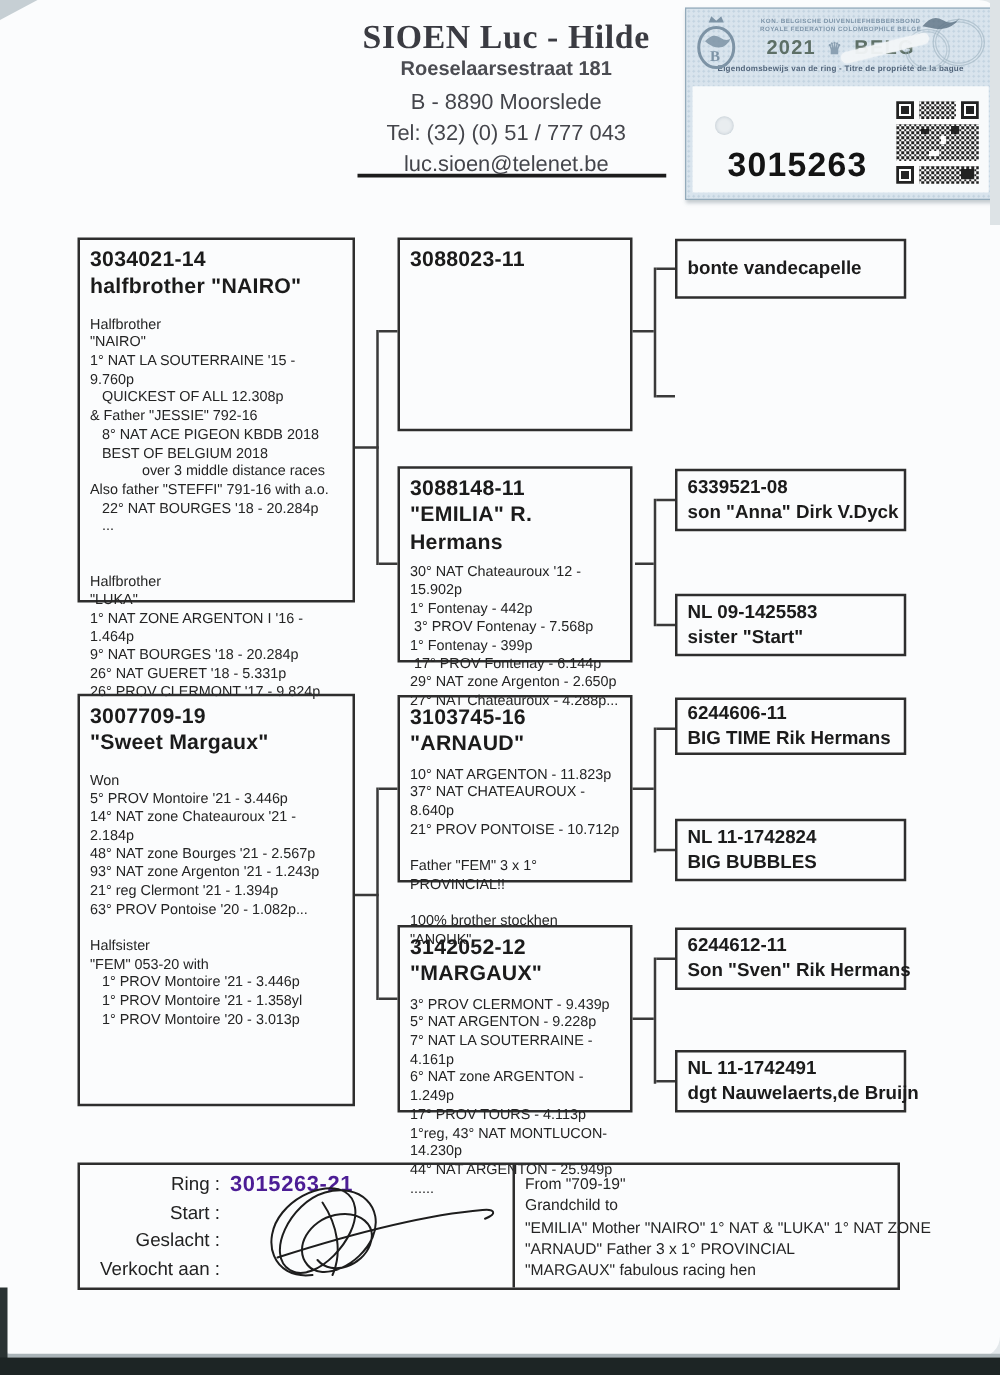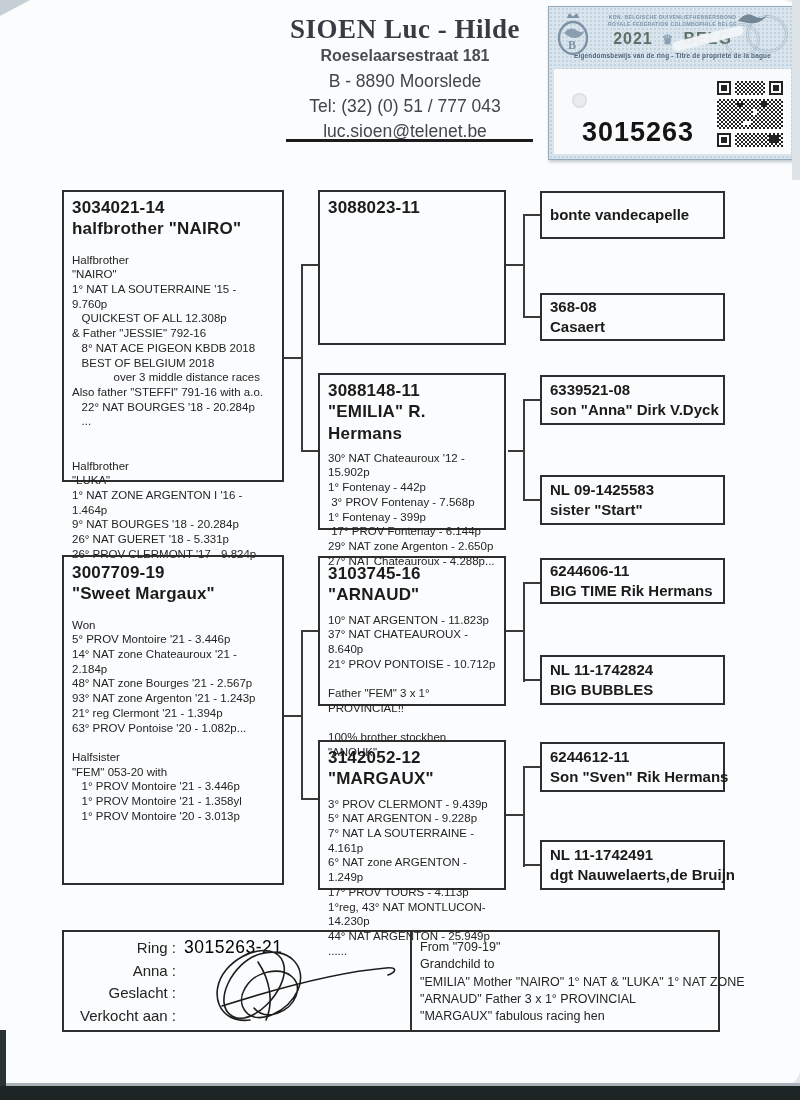--- a/index.html
+++ b/index.html
@@ -60,21 +60,21 @@
   .sbox { position:absolute; width:185px; border:2px solid #2e2e2e; padding:2px 8px; box-sizing:border-box;
     display:flex; flex-direction:column; justify-content:center; }
   .sline { font-weight:bold; font-size:15px; line-height:1.32; color:#1b1b1b; white-space:nowrap; }
   .cline { position:absolute; background:#3a3a3a; }
 
   
   .footer-box { position:absolute; left:62px; top:930px; width:658px; height:102px; border:2px solid #2e2e2e; box-sizing:border-box; }
   .footer-div { position:absolute; left:346px; top:0; bottom:0; width:2px; background:#2e2e2e; }
   .flabels { position:absolute; left:6px; top:7px; width:106px; }
   .flabel { text-align:right; font-size:15px; color:#222; height:22.5px; }
-  .fring { position:absolute; left:120px; top:5px; font-weight:normal; font-size:17.5px; color:#000000; letter-spacing:.5px; }
+  .fring { position:absolute; left:120px; top:5px; font-weight:bold; font-size:17.5px; color:#4c1d95; letter-spacing:.5px; }
   .fnote { position:absolute; left:356px; top:7px; font-size:12.5px; line-height:1.38; white-space:pre; color:#242424; }
   .signature { position:absolute; left:188px; top:932px; }
 </style>
 </head>
 <body>
 
 <div id="page">
 
   <div class="corner-tl"></div>
 
@@ -217,24 +217,20 @@
 6° NAT zone ARGENTON - 1.249p
 17° PROV TOURS - 4.113p
 1°reg, 43° NAT MONTLUCON-14.230p
 44° NAT ARGENTON - 25.949p ......</div>
   </div>
 
   <div class="sbox" style="left:540px;top:191px;height:48px">
     <div class="sline">bonte vandecapelle</div>
     <div class="sline"></div>
   </div>
-  <div class="sbox" style="left:540px;top:293px;height:48px">
-    <div class="sline">368-08</div>
-    <div class="sline">Casaert</div>
-  </div>
   <div class="sbox" style="left:540px;top:375px;height:50px">
     <div class="sline">6339521-08</div>
     <div class="sline">son "Anna" Dirk V.Dyck</div>
   </div>
   <div class="sbox" style="left:540px;top:475px;height:50px">
     <div class="sline">NL 09-1425583</div>
     <div class="sline">sister "Start"</div>
   </div>
   <div class="sbox" style="left:540px;top:558px;height:46px">
     <div class="sline">6244606-11</div>
@@ -280,21 +276,21 @@
 
   <div class="cline" style="left:506px;top:814px;width:17px;height:2px"></div>
   <div class="cline" style="left:523px;top:766px;width:2px;height:101px"></div>
   <div class="cline" style="left:525px;top:766px;width:15px;height:2px"></div>
   <div class="cline" style="left:525px;top:864px;width:15px;height:2px"></div>
 
   <div class="footer-box">
     <div class="footer-div"></div>
     <div class="flabels">
       <div class="flabel">Ring :</div>
-      <div class="flabel">Anna :</div>
+      <div class="flabel">Start :</div>
       <div class="flabel">Geslacht :</div>
       <div class="flabel">Verkocht aan :</div>
     </div>
     <div class="fring">3015263-21</div>
     <div class="fnote">From "709-19"
 Grandchild to
 "EMILIA" Mother "NAIRO" 1° NAT &amp; "LUKA" 1° NAT ZONE
 "ARNAUD" Father 3 x 1° PROVINCIAL
 "MARGAUX" fabulous racing hen</div>
   </div>

